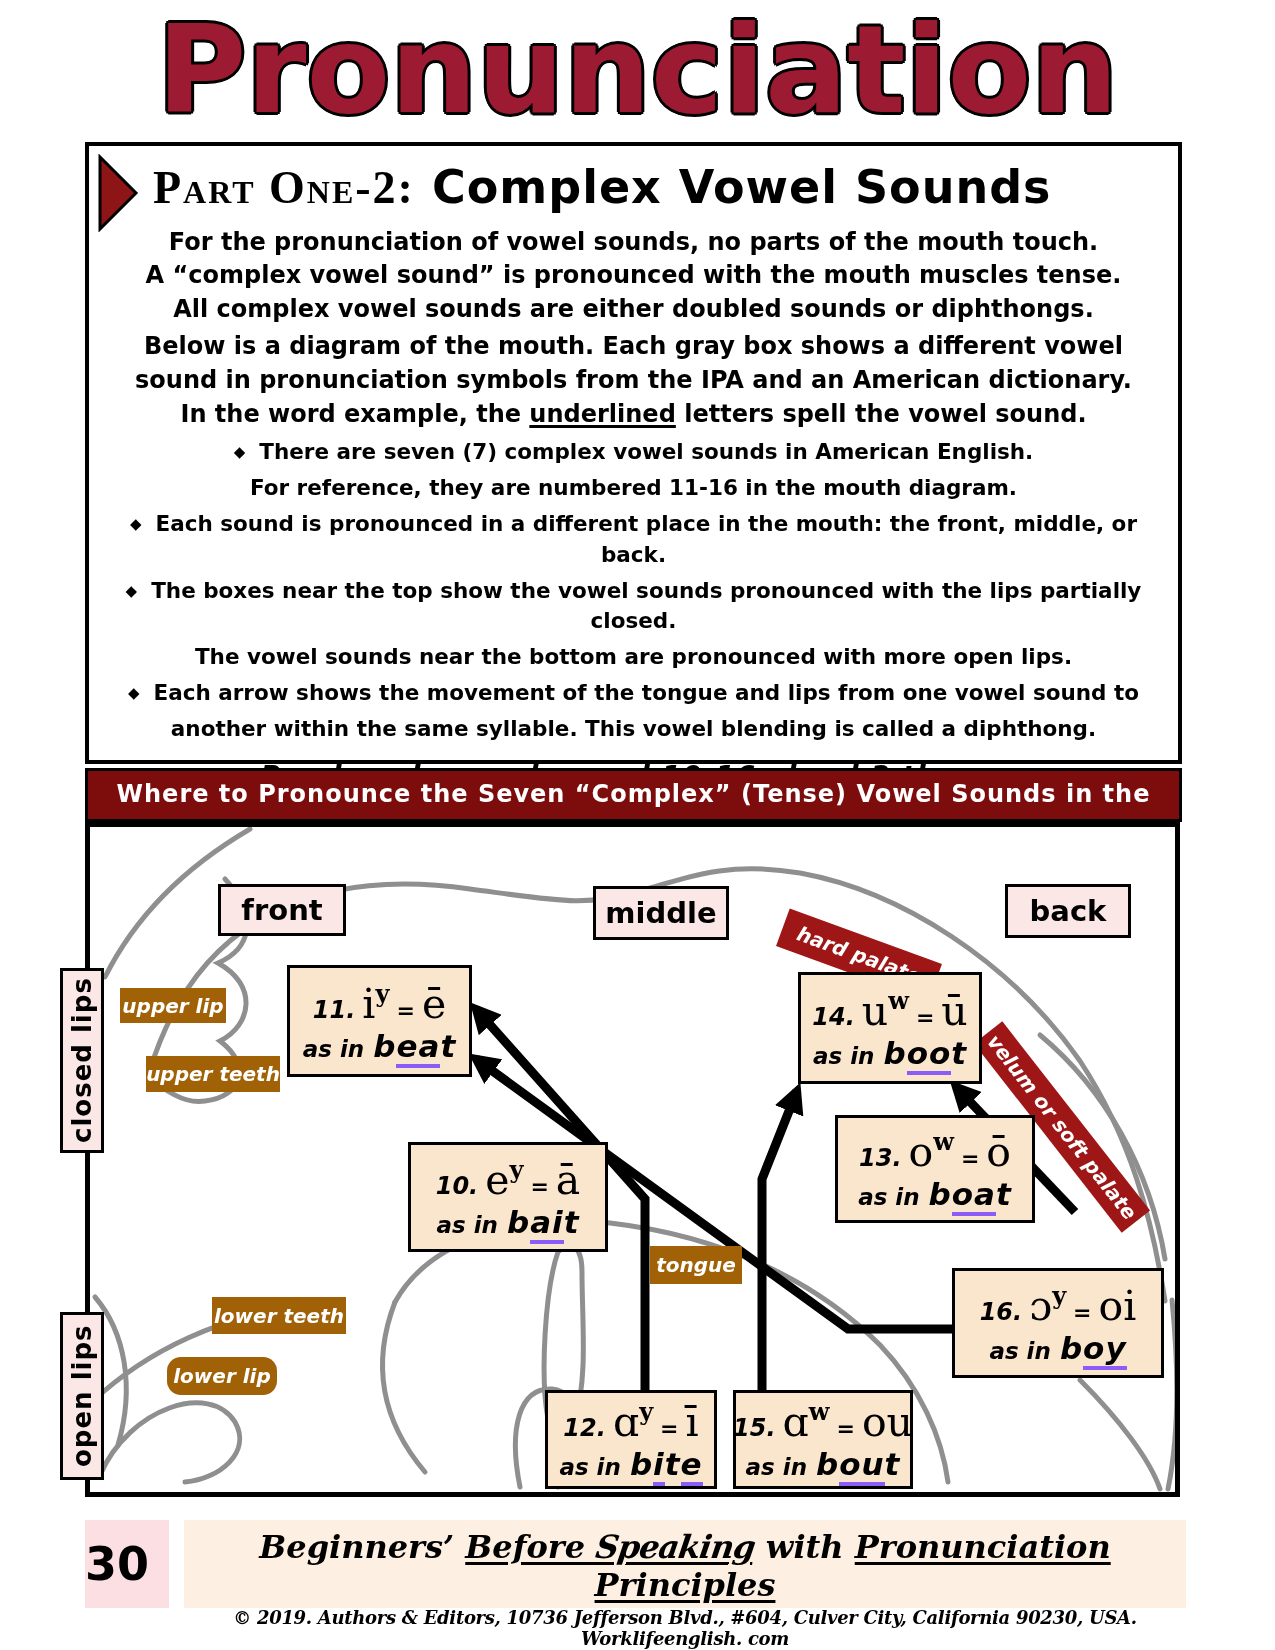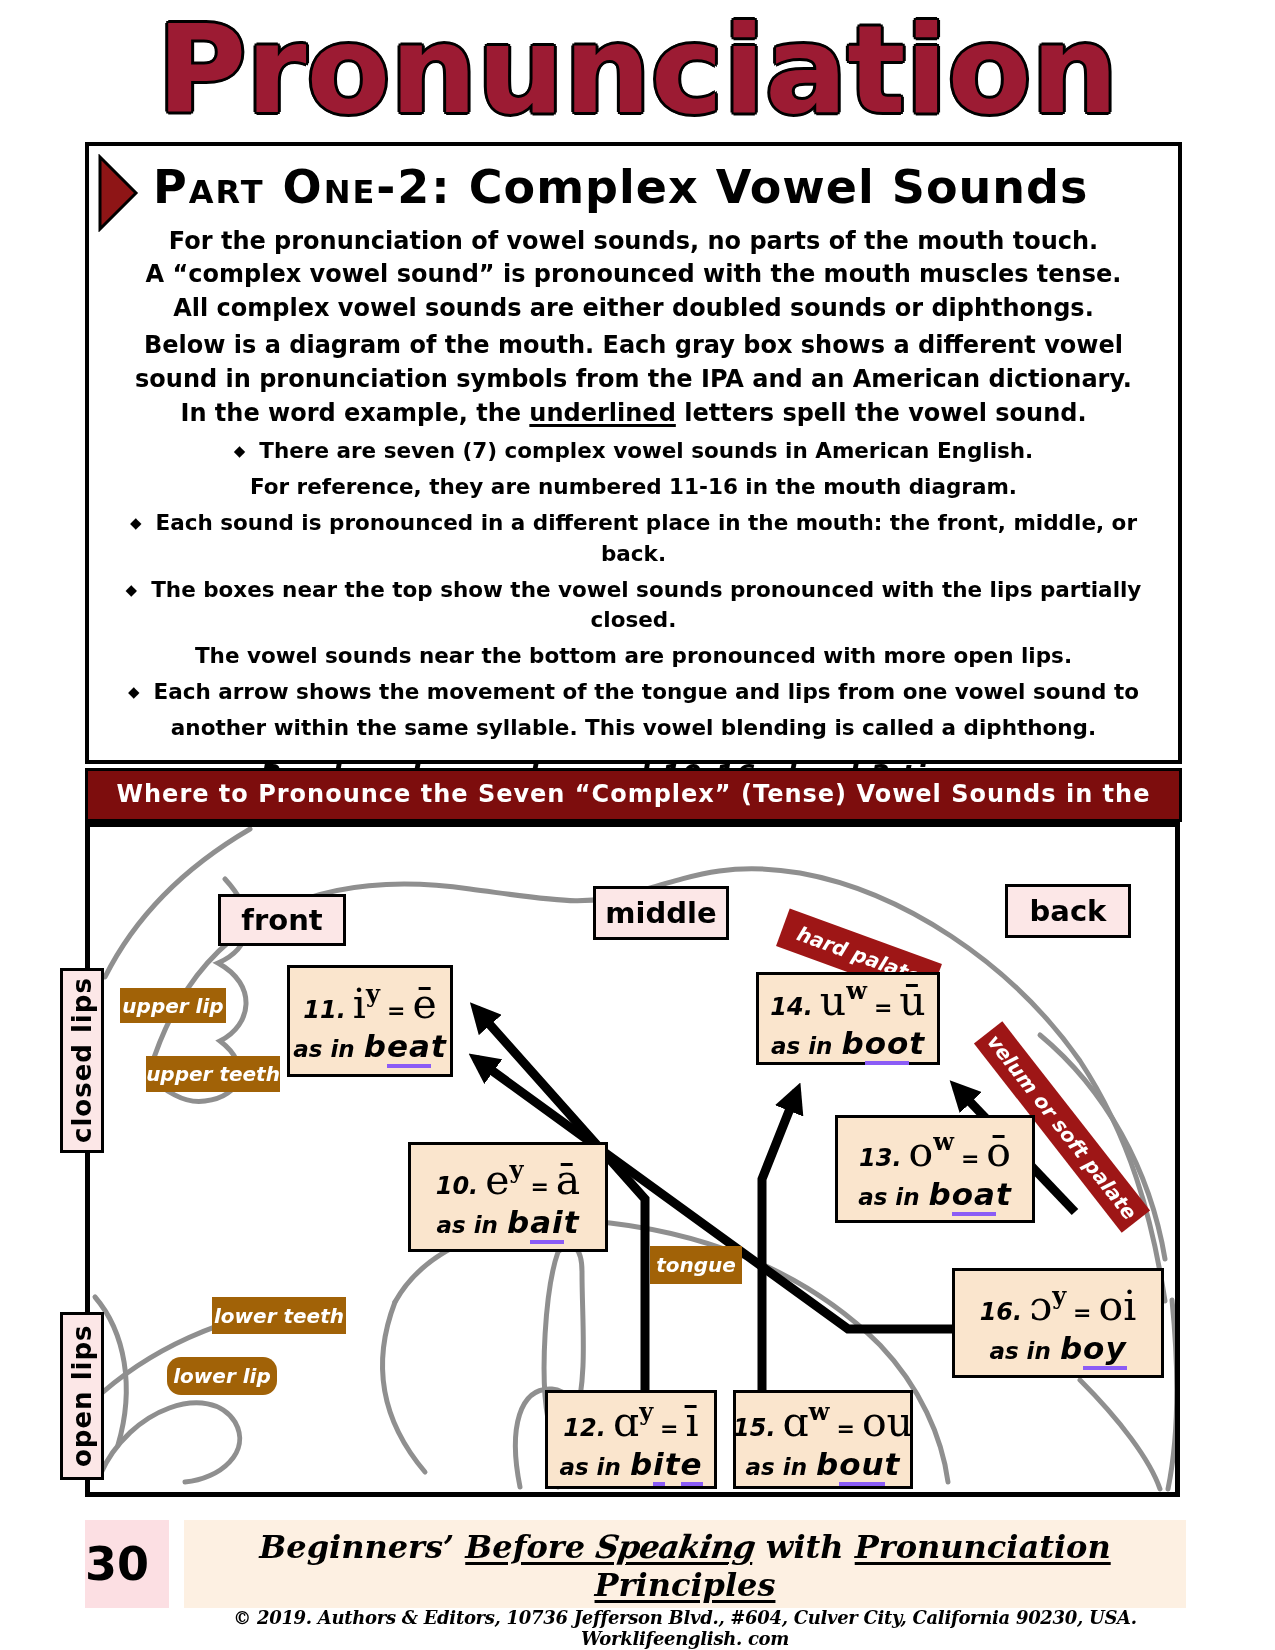--- a/index.html
+++ b/index.html
@@ -9,21 +9,21 @@
   
   .big-title{position:absolute;left:0;top:6px;width:100%;text-align:center;
     font-size:122px;line-height:1.05;font-weight:bold;letter-spacing:0px;color:#9c1b33;
     text-shadow:3px 0 #000,-3px 0 #000,0 3px #000,0 -3px #000,2px 2px #000,-2px -2px #000,2px -2px #000,-2px 2px #000;}
 
   
   .intro{position:absolute;left:85px;top:142px;width:1097px;height:622px;border:4px solid #000;
          box-sizing:border-box;background:#fff;}
   .intro-head{position:relative;margin:8px 10px 0 64px;font-weight:bold;color:#000;
               font-size:46px;line-height:1.45;letter-spacing:1px;white-space:nowrap;}
-  .head-caps{font-variant:small-caps;letter-spacing:2px;}
+  .head-caps{font-variant:small-caps;letter-spacing:2px;font-family:Liberation Serif, serif;}
   .head-arrow{position:absolute;left:8px;top:8px;}
   .para{text-align:center;font-weight:bold;font-size:24px;line-height:1.4;margin:4px 8px;}
   .bullets{font-weight:bold;font-size:21.5px;line-height:1.4;margin:2px 8px;}
   .b-line{text-align:center;margin-top:6px;}
   .diamond{font-size:15px;vertical-align:2px;padding-right:14px;}
   .u-word{text-decoration:underline;text-decoration-thickness:3px;text-underline-offset:3px;}
   .read-italic{text-align:center;font-style:italic;font-weight:bold;font-size:28px;line-height:1.35;margin-top:14px;letter-spacing:1px;}
 
   
   .banner{position:absolute;left:85px;top:768px;width:1097px;height:54px;border:3px solid #000;
@@ -139,37 +139,37 @@
       </g>
 
       <g stroke="#000" stroke-width="9" fill="none">
         <path d="M 555,563 L 555,372 L 386,182" marker-end="url(#ah)"></path>
         <path d="M 862,502 L 758,502 L 386,232" marker-end="url(#ah)"></path>
         <path d="M 672,563 L 672,352 L 707,264" marker-end="url(#ah)"></path>
         <path d="M 985,385 L 866,260" marker-end="url(#ah)"></path>
       </g>
     </svg>
 
-    <div class="plabel" style="left:128px;top:67px;width:128px;height:52px;line-height:46px;">front</div>
+    <div class="plabel" style="left:128px;top:57px;width:128px;height:52px;line-height:46px;">front</div>
     <div class="plabel" style="left:503px;top:59px;width:136px;height:54px;line-height:48px;">middle</div>
     <div class="plabel" style="left:915px;top:57px;width:126px;height:54px;line-height:48px;">back</div>
 
     <div class="rlabel" style="left:30px;top:161px;width:106px;height:35px;">upper lip</div>
     <div class="rlabel" style="left:56px;top:229px;width:134px;height:36px;">upper teeth</div>
     <div class="rlabel" style="left:122px;top:470px;width:134px;height:37px;">lower teeth</div>
     <div class="rlabel" style="left:77px;top:530px;width:110px;height:38px;border-radius:14px;">lower lip</div>
     <div class="rlabel" style="left:560px;top:419px;width:92px;height:38px;">tongue</div>
     <div class="band" style="left:688px;top:108px;width:162px;height:40px;transform:rotate(20deg);">hard palate</div>
     <div class="band" style="left:852px;top:282px;width:240px;height:36px;transform:rotate(52deg);">velum or soft palate</div>
 
-    <div class="vbox" style="left:197px;top:138px;width:166px;height:112px;">
+    <div class="vbox" style="left:197px;top:138px;width:185px;height:112px;">
         <div class="vb-row1"><span class="vb-num">11.</span><span class="vb-base">i</span><span class="vb-sup">y</span><span class="vb-eq">=</span><span class="vb-dict">ē</span></div>
         <div class="vb-row2"><span class="vb-prefix">as in</span><span class="vb-word"><span>b</span><span class="u">ea</span><span>t</span></span></div>
       </div>
-    <div class="vbox" style="left:666px;top:145px;width:184px;height:93px;">
+    <div class="vbox" style="left:708px;top:145px;width:184px;height:112px;">
         <div class="vb-row1"><span class="vb-num">14.</span><span class="vb-base">u</span><span class="vb-sup">w</span><span class="vb-eq">=</span><span class="vb-dict">ū</span></div>
         <div class="vb-row2"><span class="vb-prefix">as in</span><span class="vb-word"><span>b</span><span class="u">oo</span><span>t</span></span></div>
       </div>
     <div class="vbox" style="left:745px;top:288px;width:200px;height:108px;">
         <div class="vb-row1"><span class="vb-num">13.</span><span class="vb-base">o</span><span class="vb-sup">w</span><span class="vb-eq">=</span><span class="vb-dict">ō</span></div>
         <div class="vb-row2"><span class="vb-prefix">as in</span><span class="vb-word"><span>b</span><span class="u">oa</span><span>t</span></span></div>
       </div>
     <div class="vbox" style="left:318px;top:315px;width:200px;height:110px;">
         <div class="vb-row1"><span class="vb-num">10.</span><span class="vb-base">e</span><span class="vb-sup">y</span><span class="vb-eq">=</span><span class="vb-dict">ā</span></div>
         <div class="vb-row2"><span class="vb-prefix">as in</span><span class="vb-word"><span>b</span><span class="u">ai</span><span>t</span></span></div>

